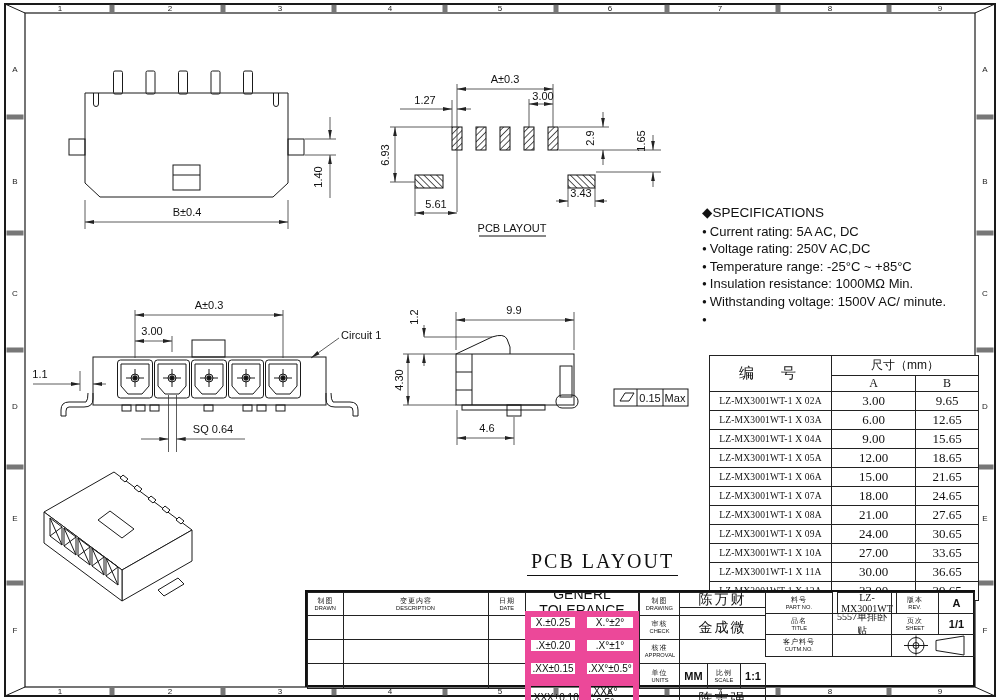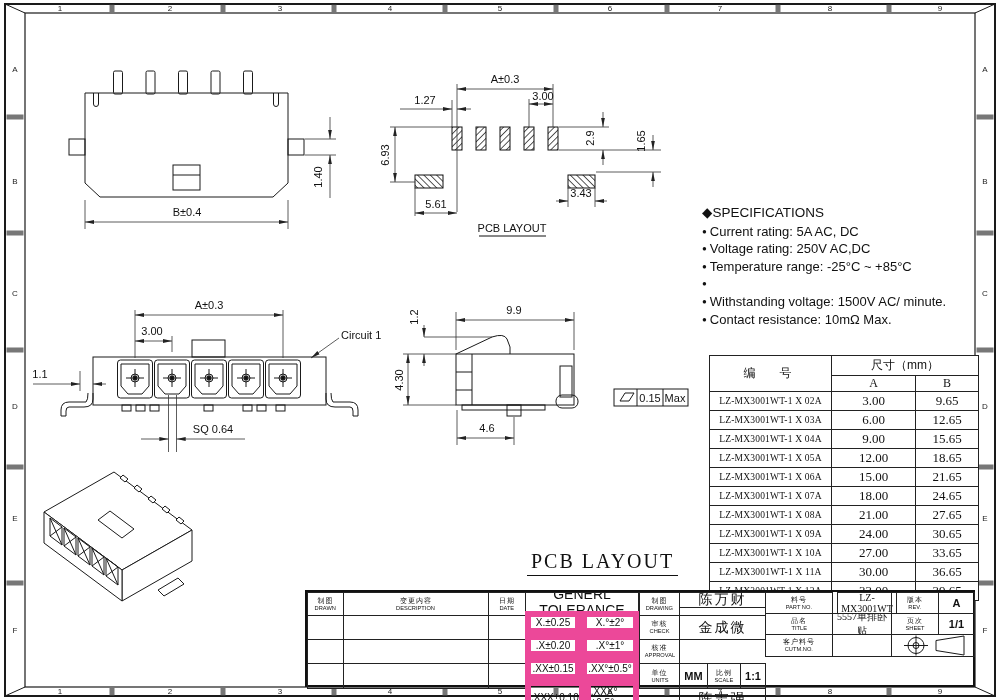--- a/index.html
+++ b/index.html
@@ -16,21 +16,21 @@
   #specs{left:702px;top:204px;width:292px;font-size:13px;line-height:17.6px;}
   #specs .spec-title{font-size:13.5px;margin-bottom:1px;}
   #specs .spec-item{display:flex;}
   #specs .bullet{font-size:8px;line-height:17.6px;margin-right:3px;}
   
   #ptable{left:709px;top:355px;border-collapse:collapse;table-layout:fixed;background:#fff;}
   #ptable td{border:1px solid #222;text-align:center;vertical-align:middle;padding:0;overflow:hidden;white-space:nowrap;}
   #ptable .pt{width:121px;font:9.5px "Liberation Serif",serif;letter-spacing:.2px;}
   #ptable .pa{width:83px;}
   #ptable .pb{width:62px;}
-  #ptable .hdr-part{font-size:12px;letter-spacing:6px;}
+  #ptable .hdr-part{font-size:15px;letter-spacing:6px;}
   #ptable .hdr-size{font-size:12px;height:19px;}
   #ptable .hdr-ab{font:12px "Liberation Serif",serif;height:13px;}
   #ptable tbody td{height:18px;font:13px "Liberation Serif",serif;}
   
   #tblock{left:305px;top:590px;width:670px;height:97px;border:2px solid #111;box-sizing:border-box;background:#fff;}
   .cell{position:absolute;border:1px solid #222;box-sizing:border-box;display:flex;
         flex-direction:column;align-items:center;justify-content:center;text-align:center;overflow:hidden;}
   .cn{font-size:7px;line-height:8px;letter-spacing:1px;}
   .en{font-size:6px;line-height:7px;transform:scale(.95);}
   .nm{font:14px "Liberation Serif",serif;letter-spacing:2px;}
@@ -385,28 +385,28 @@
         <div class="spec-item">
         <span class="bullet">●</span>
         <span>Voltage rating: 250V AC,DC</span>
       </div>
         <div class="spec-item">
         <span class="bullet">●</span>
         <span>Temperature range: -25°C ~ +85°C</span>
       </div>
         <div class="spec-item">
         <span class="bullet">●</span>
+        <span>Insulation resistance: 1000MΩ Min.</span>
       </div>
         <div class="spec-item">
         <span class="bullet">●</span>
         <span>Withstanding voltage: 1500V AC/ minute.</span>
       </div>
         <div class="spec-item">
         <span class="bullet">●</span>
-        <span>Contact resistance: 10mΩ Max.</span>
       </div>
       </div>
   </div>
 
   <table id="ptable" class="abs">
     <thead>
       <tr>
         <td class="pt hdr-part" rowspan="2">编　号</td>
         <td class="hdr-size" colspan="2">尺寸（mm）</td>
       </tr>

